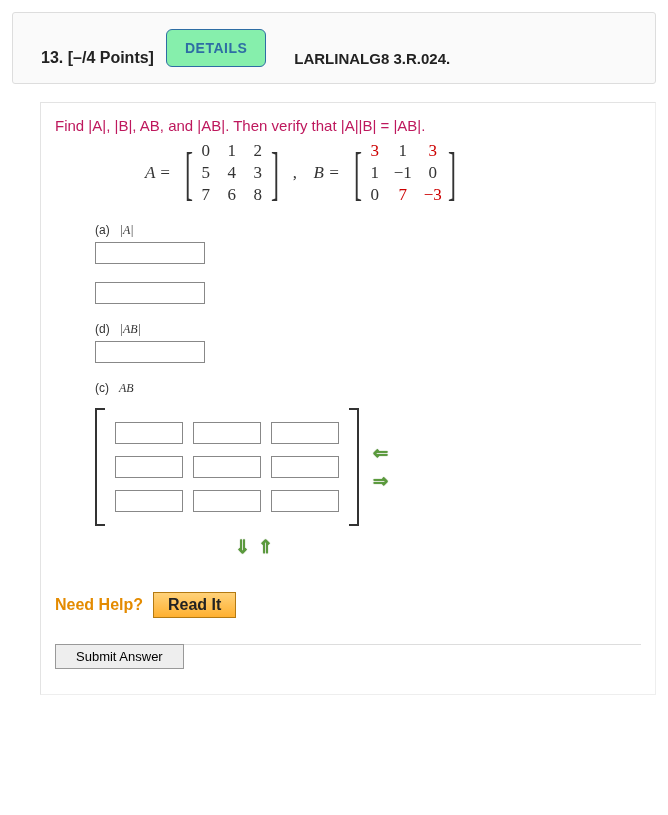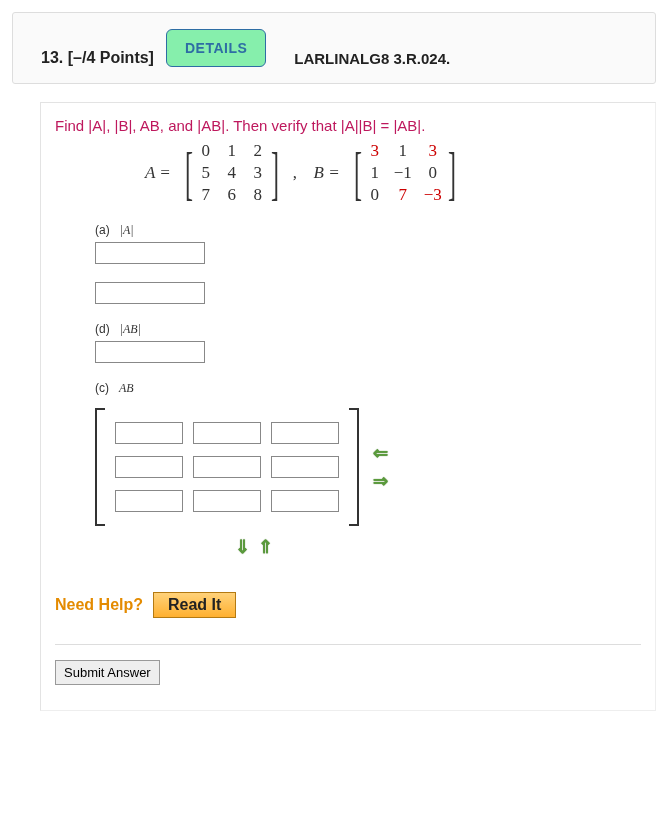--- a/index.html
+++ b/index.html
@@ -160,26 +160,25 @@
   }
   .submit-row {
     margin: 26px 0 0 0;
     border-top: 1px solid #ddd;
     padding-top: 0;
     position: relative;
   }
   .submit-btn {
     background: #eee;
     border: 1px solid #999;
-    padding: 4px 8px;
+    padding: 4px 20px;
     font-size: 13px;
     cursor: pointer;
     position: relative;
     top: -1px;
-    margin-top: 16px;
   }
 </style>
 </head>
 <body>
 
 <div class="header">
   <span class="points">
     <span>13.</span>
     <span>[–/4 Points]</span>
   </span>

